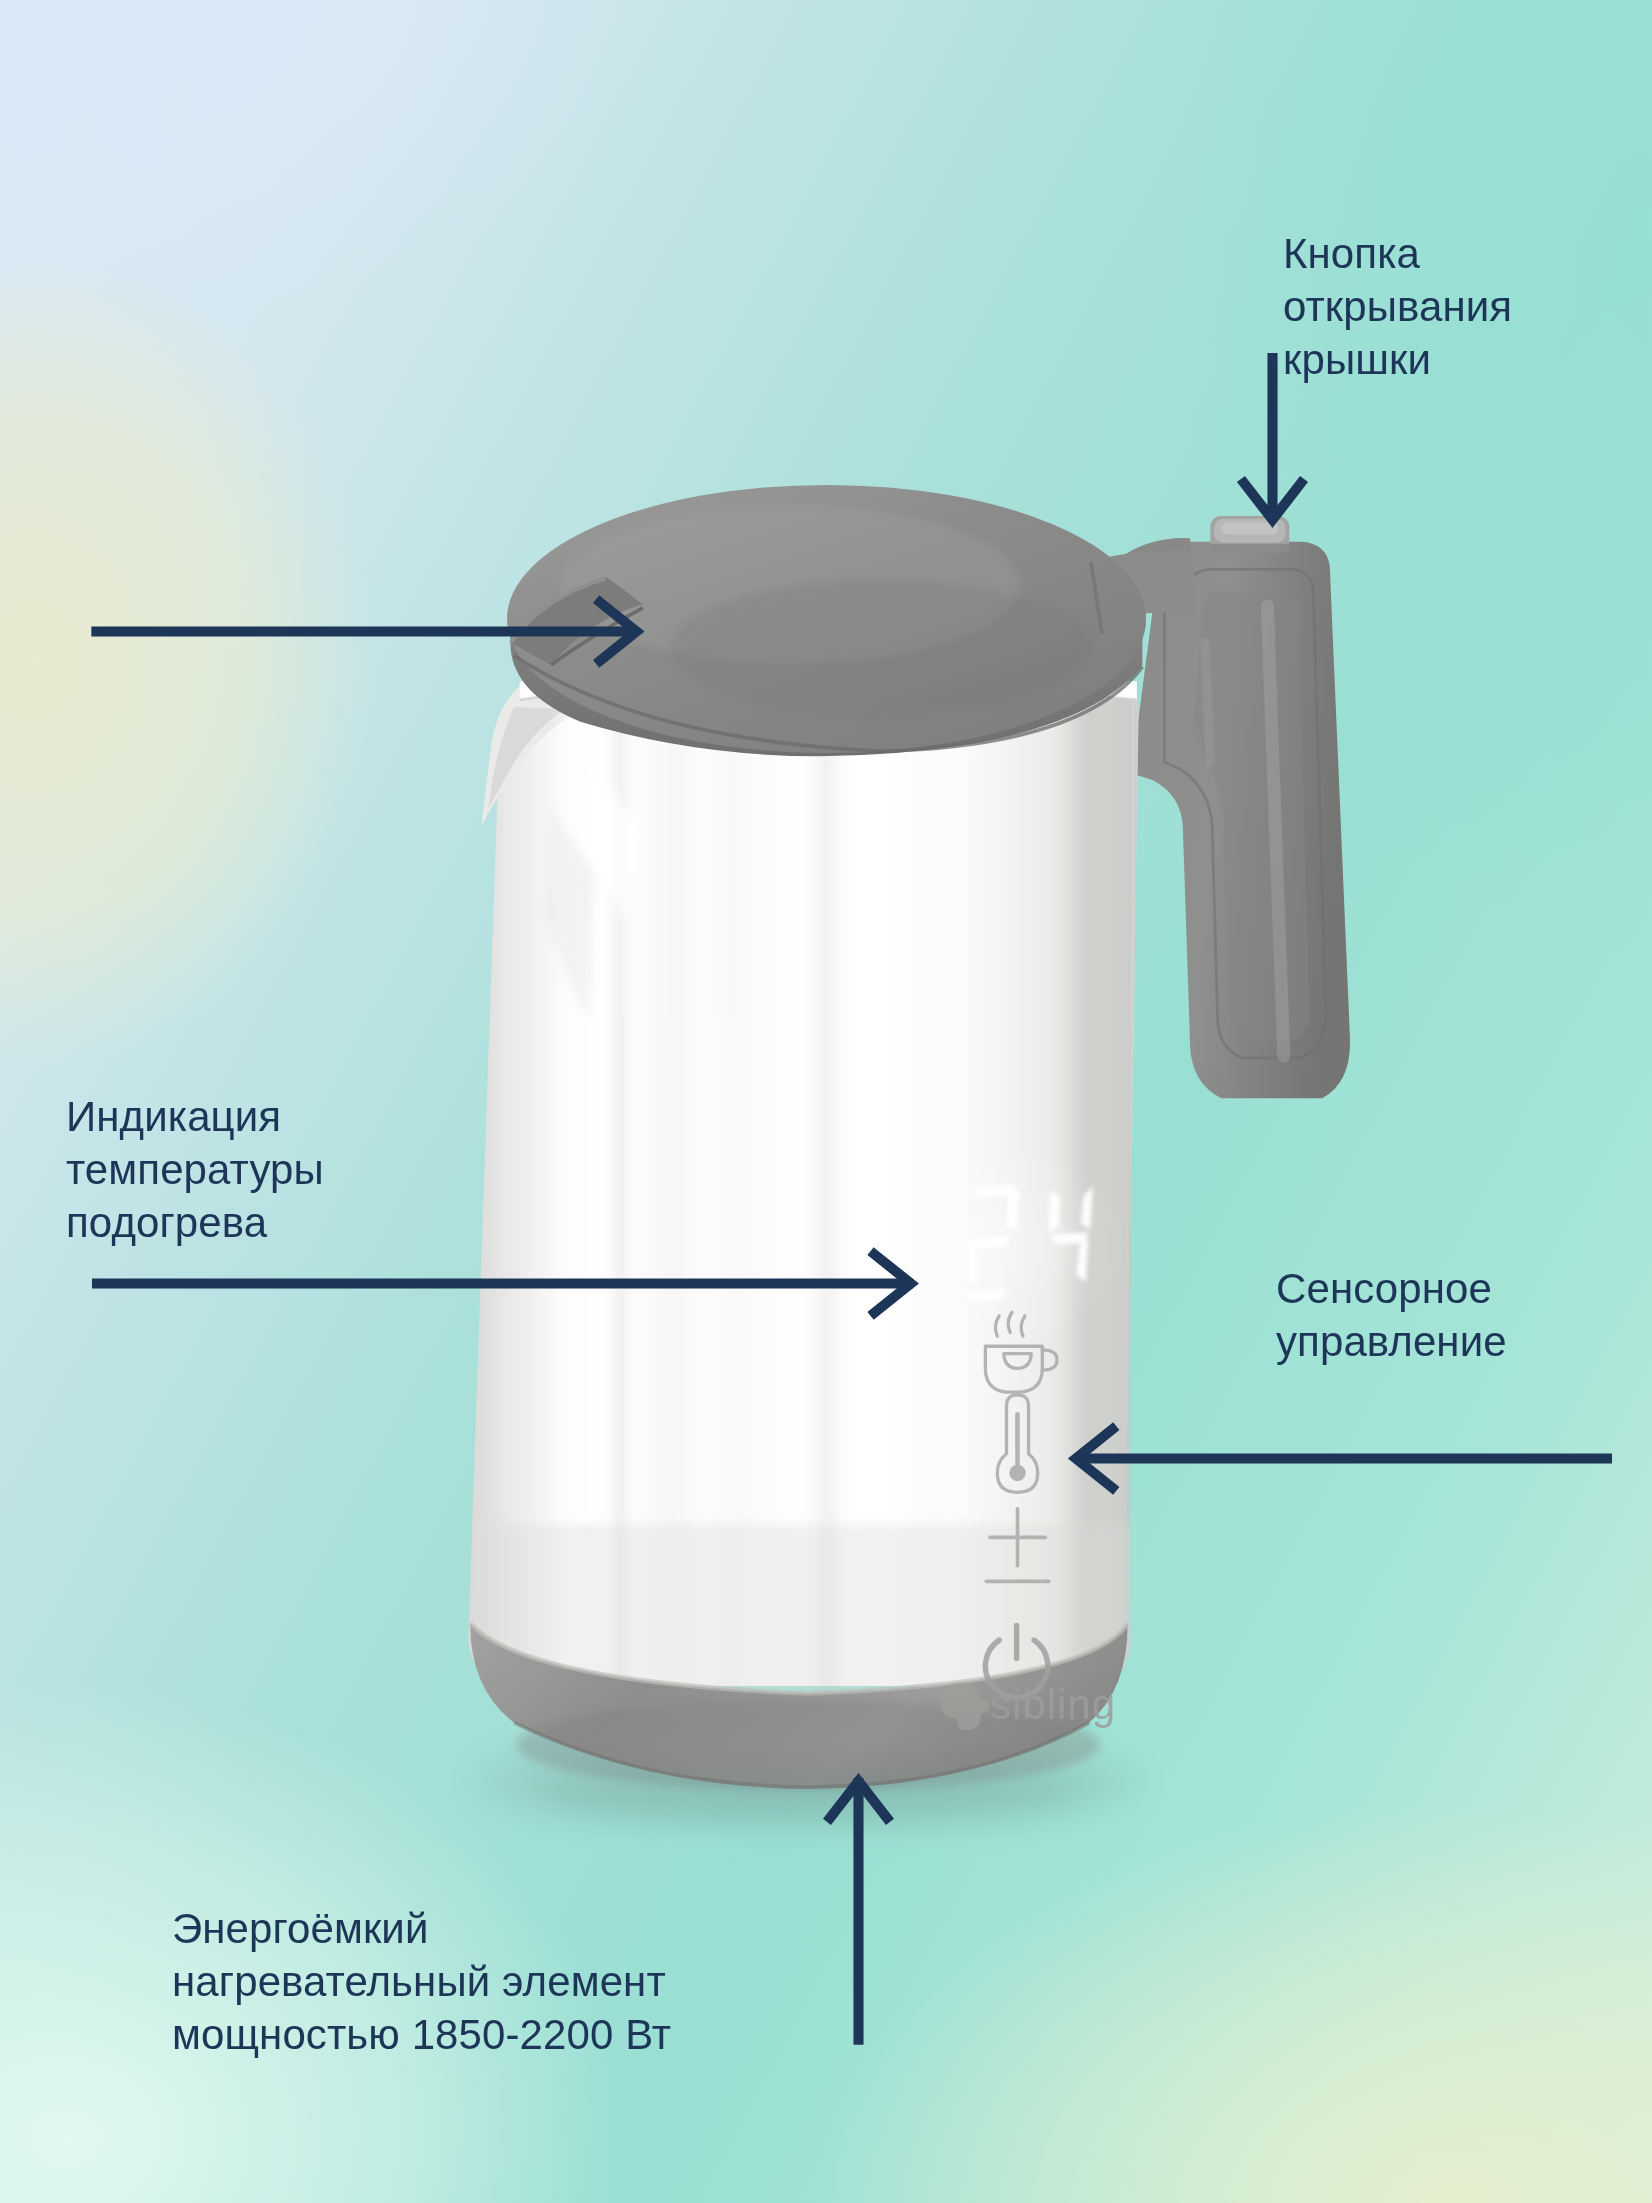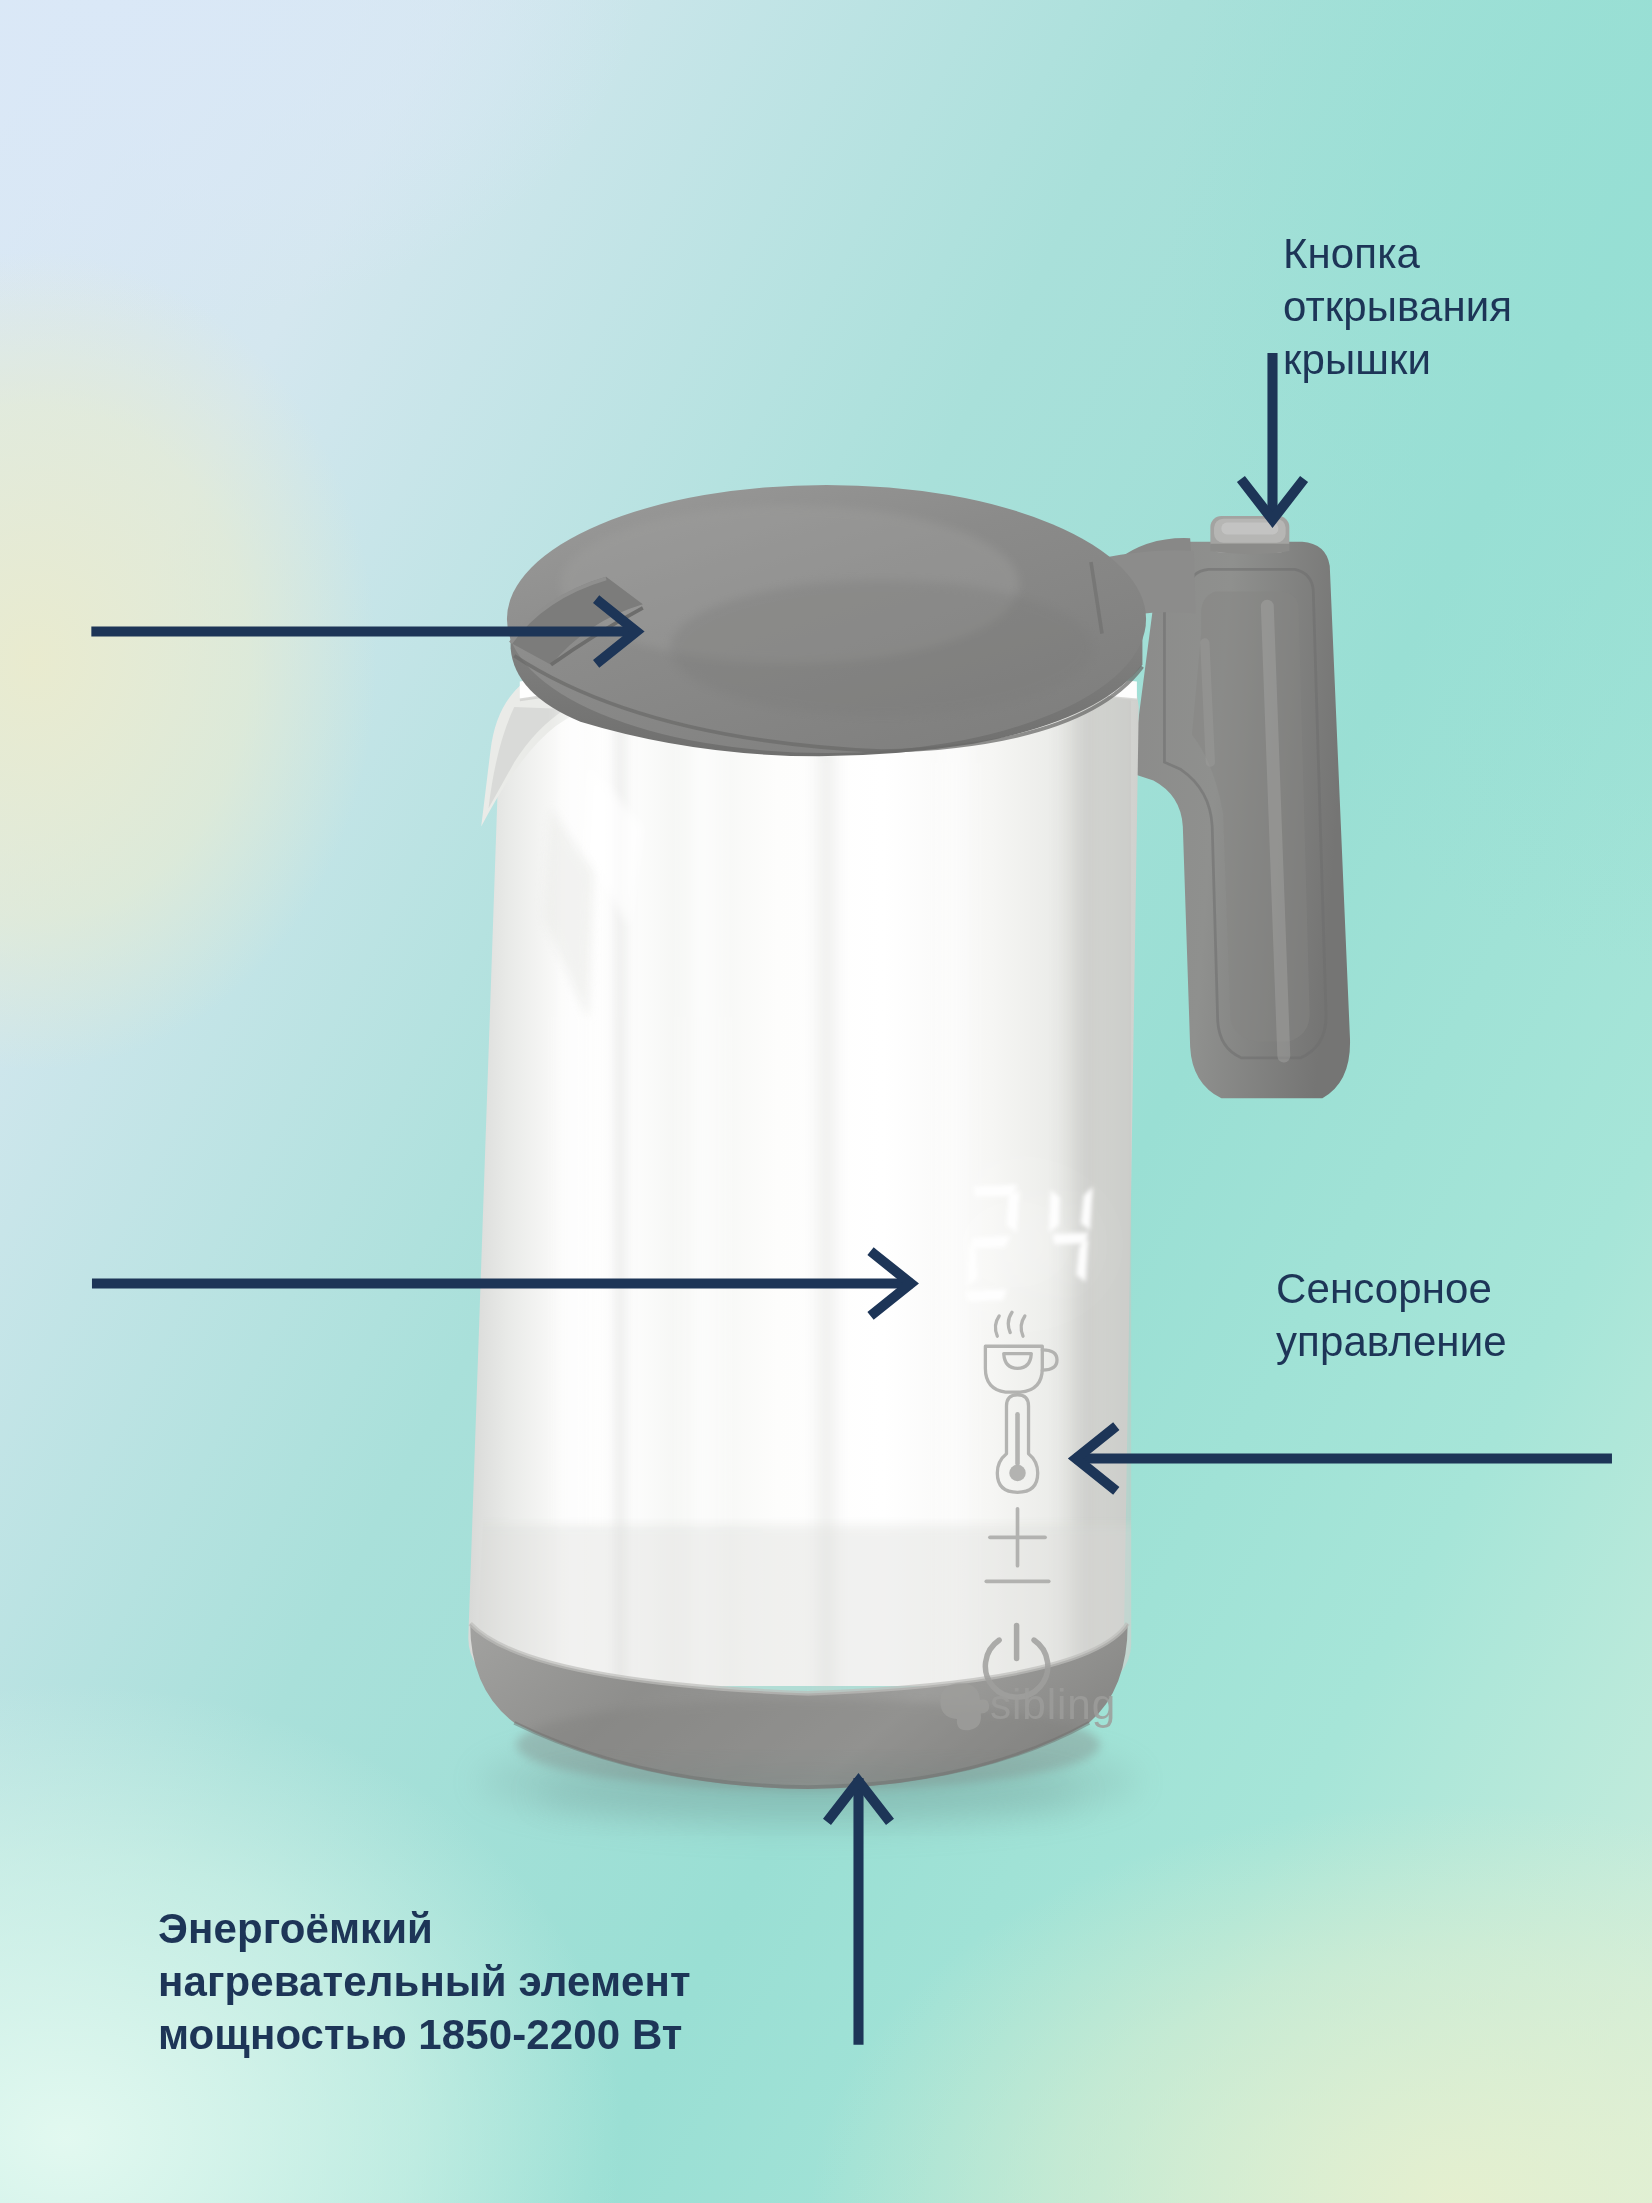--- a/index.html
+++ b/index.html
@@ -32,21 +32,21 @@
   #bg-blue-top{
     background:radial-gradient(ellipse 643px 395px at 6% 0%,rgba(218,232,247,.98) 0%,rgba(218,232,247,.45) 52%,rgba(218,232,247,0) 84%);
   }
 
   
   .callout{position:absolute;color:#1d3557;font-size:42px;line-height:1.26;font-weight:400;letter-spacing:0.1px;white-space:pre-line;}
   #callout-lid{left:66px;top:448px;width:514px;}
   #callout-lidbutton{left:1271px;top:228px;width:367px;margin-left:12px;}
   #callout-tempindicator{left:66px;top:1091px;width:478px;}
   #callout-touch{left:1276px;top:1263px;width:349px;}
-  #callout-heater{left:158px;top:1903px;width:735px;font-weight:bold;}
+  #callout-heater{left:172px;top:1903px;width:735px;}
 
   
   .arrow-svg{position:absolute;overflow:visible;}
 
   
   #kettle{position:absolute;left:0;top:0;width:1653px;height:2204px;}
 
   
 </style>
 </head>
@@ -340,20 +340,23 @@
   <div class="callout" id="callout-lidbutton">Кнопка
 открывания
 крышки</div>
   <svg class="arrow-svg" style="left:1231px;top:358px;" width="83" height="170" viewBox="0 0 90 185">
     <g stroke="#1d3557" stroke-width="11" fill="none" stroke-linecap="square" stroke-linejoin="miter">
       <line x1="45" y1="0" x2="45" y2="172"></line>
       <polyline points="14,136 45,176 76,136"></polyline>
     </g>
   </svg>
 
+  <div class="callout" id="callout-tempindicator">Индикация
+температуры
+подогрева</div>
   <svg class="arrow-svg" style="left:87px;top:1247px;" width="854" height="73" viewBox="0 0 930 80">
     <g stroke="#1d3557" stroke-width="11" fill="none" stroke-linecap="square" stroke-linejoin="miter">
       <line x1="8" y1="40" x2="896" y2="40"></line>
       <polyline points="860,8 900,40 860,72"></polyline>
     </g>
   </svg>
 
   <div class="callout" id="callout-touch">Сенсорное
 управление</div>
   <svg class="arrow-svg" style="left:1065px;top:1422px;" width="551" height="73" viewBox="0 0 600 80">

